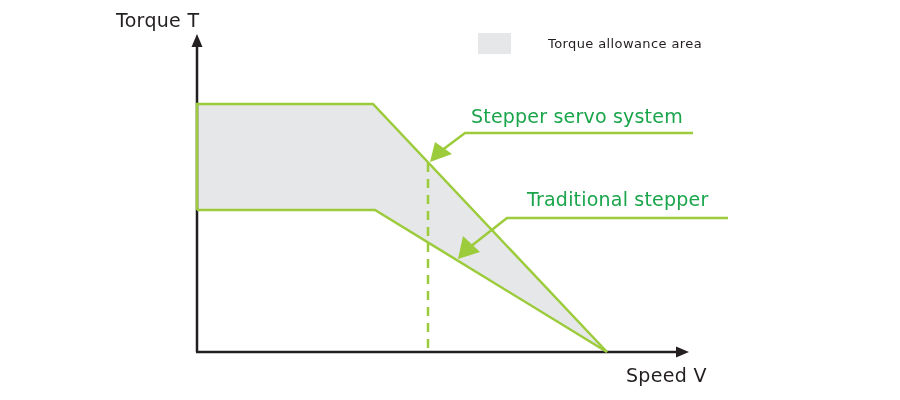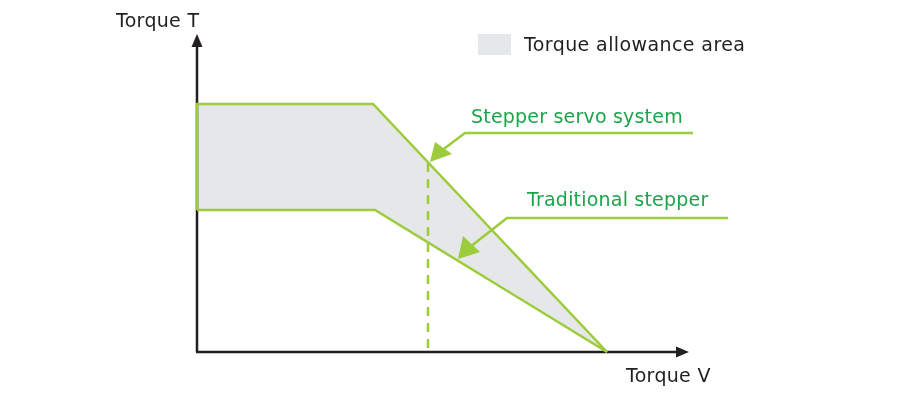--- a/index.html
+++ b/index.html
@@ -44,22 +44,23 @@
       align-items: center;
     }
     .legend-swatch {
       width: 33px;
       height: 21px;
       background: #e6e7e9;
       margin-right: 13px;
     }
     .legend-text {
       color: #231f20;
-      font-size: 19px;
+      font-size: 13px;
       letter-spacing: 0.4px;
+      margin-left: 24px;
     }
   </style>
 </head>
 <body>
 
 <div id="figure">
   <svg width="900" height="400" viewBox="0 0 900 400" xmlns="http://www.w3.org/2000/svg">
     <defs>
       <marker id="axisArrow" markerWidth="10" markerHeight="10" refX="9" refY="5" orient="auto" markerUnits="userSpaceOnUse">
         <path d="M0,0 L10,5 L0,10 Z" fill="#231f20"></path>
@@ -82,21 +83,21 @@
 
     <polyline points="693,133 465,133 441,151" fill="none" stroke="#9ccb3b" stroke-width="2.5"></polyline>
     <polygon points="430,162 435,142 452,154" fill="#9ccb3b"></polygon>
 
     <polyline points="728,218 507,218 470,247" fill="none" stroke="#9ccb3b" stroke-width="2.5"></polyline>
     <polygon points="458,259 463,236 480,252" fill="#9ccb3b"></polygon>
   </svg>
 
   <span class="lbl axis-label" style="left:116px; top:11px;">Torque T</span>
 
-  <span class="lbl axis-label" style="left:626px; top:366px;">Torque V</span>
+  <span class="lbl axis-label" style="left:626px; top:366px;">Speed V</span>
 
   <div class="legend">
     <div class="legend-swatch"></div>
     <span class="legend-text">Torque allowance area</span>
   </div>
 
   <span class="lbl annot" style="left:527px; top:190px;">Traditional stepper</span>
 
   <span class="lbl annot" style="left:471px; top:107px;">Stepper servo system</span>
 </div>

